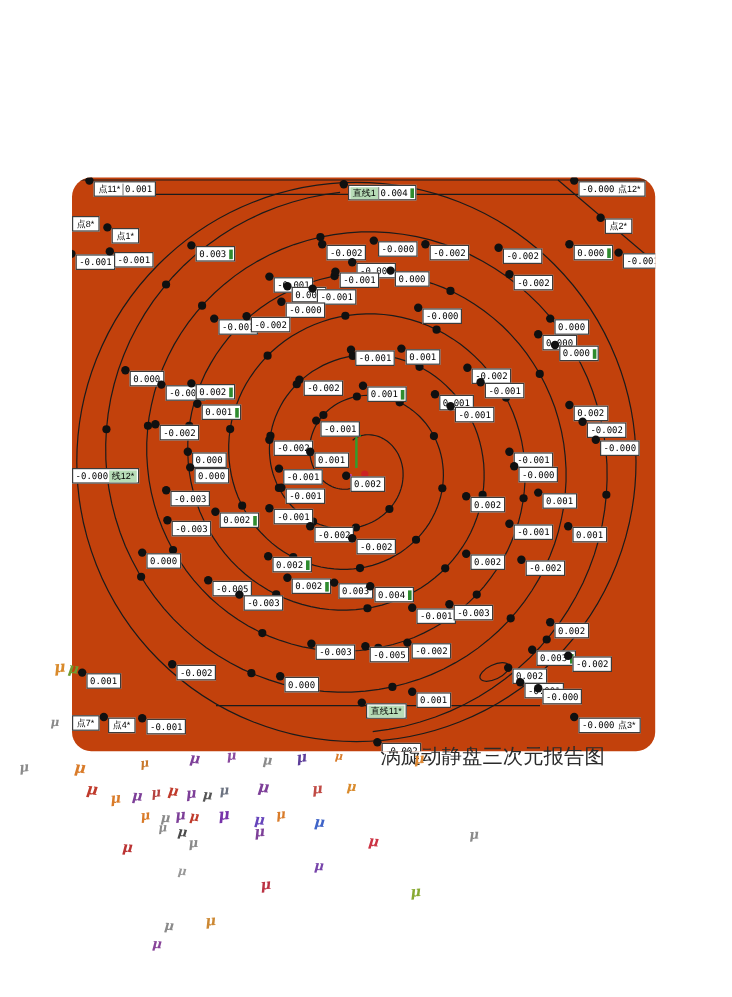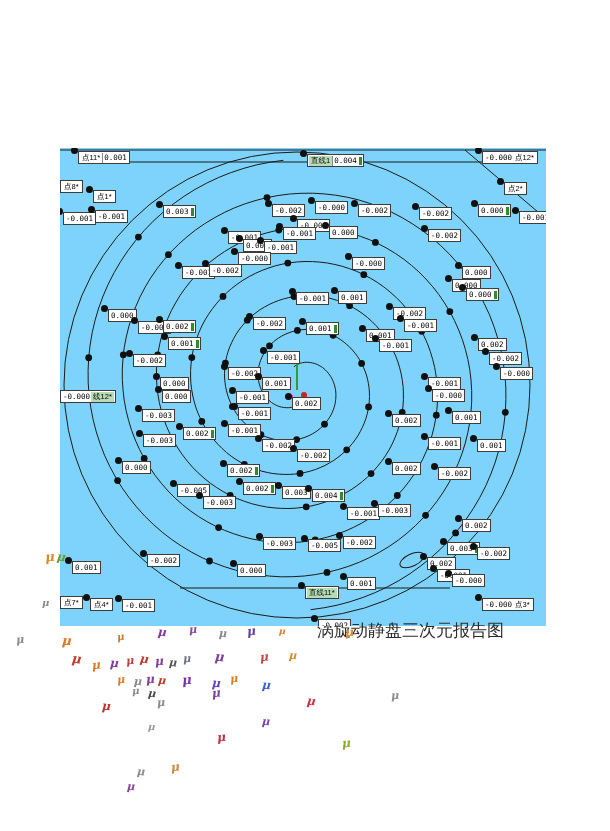--- a/index.html
+++ b/index.html
@@ -18,21 +18,21 @@
   .vl{padding:0 1px;}
   .tk{display:inline-block;width:3px;height:8px;background:#2e8b2e;margin-left:1px;flex:none;}
   .caption{position:absolute;right:106px;top:619px;font-size:17px;color:#2b2b2b;font-family:"Liberation Sans",sans-serif;}
   .mu{position:absolute;font-family:"DejaVu Serif","Liberation Serif",serif;font-style:italic;font-weight:700;line-height:1;z-index:3;}
 </style>
 </head>
 <body>
 
 <div class="page">
 
-  <div class="diagram" id="diagram" style="background: #7dd3fc;">
+  <div class="diagram" id="diagram" style="background: #c2410c; border-radius: 16px;">
     <svg id="gfx" width="486" height="478" viewBox="0 0 486 478">
         <circle cx="237" cy="237" r="233" fill="none" stroke="#1b1b1b" stroke-width="1"></circle>
         <line x1="0" y1="2" x2="486" y2="2" stroke="#1b1b1b" stroke-width="1"></line>
         <line x1="30" y1="14" x2="450" y2="14" stroke="#1b1b1b" stroke-width="1"></line>
         <line x1="120" y1="440" x2="390" y2="440" stroke="#1b1b1b" stroke-width="1"></line>
         <line x1="405" y1="2" x2="485" y2="70" stroke="#1b1b1b" stroke-width="1"></line>
         <path d="M240.1 255.2 L239.1 256.0 L238.0 256.7 L236.8 257.4 L235.5 258.0 L234.2 258.5 L232.8 259.0 L231.3 259.3 L229.8 259.6 L228.2 259.7 L226.6 259.7 L224.9 259.6 L223.3 259.4 L221.6 259.1 L219.9 258.7 L218.2 258.1 L216.5 257.4 L214.8 256.5 L213.2 255.6 L211.5 254.5 L210.0 253.3 L208.5 251.9 L207.0 250.4 L205.7 248.8 L204.4 247.1 L203.2 245.3 L202.1 243.4 L201.2 241.4 L200.3 239.3 L199.6 237.1 L199.0 234.8 L198.5 232.4 L198.2 230.0 L198.1 227.5 L198.1 225.0 L198.3 222.5 L198.6 219.9 L199.1 217.4 L199.8 214.8 L200.7 212.2 L201.7 209.7 L202.9 207.2 L204.3 204.8 L205.9 202.4 L207.6 200.1 L209.5 197.8 L211.5 195.7 L213.7 193.7 L216.1 191.7 L218.6 190.0 L221.3 188.3 L224.1 186.8 L227.0 185.5 L230.0 184.4 L233.1 183.4 L236.3 182.6 L239.6 182.0 L243.0 181.6 L246.4 181.4 L249.9 181.4 L253.4 181.7 L256.9 182.1 L260.4 182.8 L263.9 183.8 L267.4 184.9 L270.8 186.3 L274.2 187.9 L277.5 189.7 L280.7 191.7 L283.8 194.0 L286.8 196.5 L289.7 199.1 L292.4 202.0 L295.0 205.1 L297.4 208.3 L299.6 211.8 L301.6 215.4 L303.4 219.1 L305.0 223.0 L306.4 227.0 L307.5 231.1 L308.4 235.3 L309.0 239.7 L309.4 244.0 L309.5 248.5 L309.3 252.9 L308.9 257.4 L308.1 261.9 L307.1 266.4 L305.8 270.8 L304.2 275.2 L302.3 279.5 L300.2 283.7 L297.8 287.9 L295.1 291.9 L292.2 295.7 L289.0 299.4 L285.5 303.0 L281.8 306.3 L277.9 309.4 L273.8 312.4 L269.4 315.0 L264.9 317.5 L260.2 319.6 L255.4 321.5 L250.4 323.1 L245.2 324.4 L240.0 325.4 L234.7 326.1 L229.3 326.4 L223.8 326.4 L218.4 326.1 L212.9 325.5 L207.4 324.5 L202.0 323.2 L196.6 321.5 L191.3 319.5 L186.1 317.2 L181.0 314.5 L176.0 311.5 L171.2 308.2 L166.6 304.6 L162.2 300.6 L158.0 296.4 L154.0 292.0 L150.3 287.2 L146.8 282.2 L143.7 277.0 L140.9 271.5 L138.3 265.9 L136.1 260.1 L134.3 254.1 L132.8 248.0 L131.7 241.7 L130.9 235.4 L130.6 229.0 L130.6 222.5 L131.0 216.0 L131.8 209.6 L133.0 203.1 L134.6 196.7 L136.7 190.3 L139.1 184.1 L141.8 178.0 L145.0 172.0 L148.6 166.2 L152.5 160.6 L156.8 155.2 L161.4 150.0 L166.3 145.1 L171.6 140.5 L177.2 136.2 L183.0 132.2 L189.2 128.6 L195.5 125.3 L202.1 122.4 L208.9 119.9 L215.8 117.7 L223.0 116.0 L230.2 114.8 L237.5 113.9 L245.0 113.5 L252.4 113.6 L259.9 114.1 L267.4 115.0 L274.9 116.5 L282.3 118.3 L289.6 120.7 L296.8 123.4 L303.8 126.7 L310.7 130.3 L317.3 134.4 L323.8 138.9 L330.0 143.9 L335.9 149.2 L341.5 154.8 L346.7 160.9 L351.7 167.3 L356.2 174.0 L360.4 181.0 L364.1 188.2 L367.5 195.7 L370.3 203.5 L372.7 211.4 L374.7 219.5 L376.1 227.8 L377.1 236.1 L377.5 244.5 L377.5 253.0 L376.9 261.5 L375.8 270.0 L374.2 278.5 L372.1 286.9 L369.5 295.1 L366.3 303.3 L362.7 311.3 L358.5 319.0 L353.9 326.6 L348.8 333.8 L343.3 340.8 L337.3 347.5 L330.9 353.8 L324.1 359.8 L317.0 365.3 L309.4 370.5 L301.6 375.2 L293.4 379.4 L285.0 383.2 L276.3 386.4 L267.4 389.1 L258.3 391.3 L249.1 393.0 L239.7 394.1 L230.2 394.6 L220.7 394.6 L211.2 394.0 L201.7 392.8 L192.2 391.0 L182.9 388.7 L173.6 385.7 L164.5 382.3 L155.6 378.2 L146.9 373.6 L138.5 368.5 L130.4 362.9 L122.6 356.7 L115.1 350.1 L108.1 343.0 L101.4 335.4 L95.2 327.5 L89.5 319.1 L84.2 310.4 L79.5 301.4 L75.3 292.0 L71.6 282.4 L68.6 272.5 L66.1 262.5 L64.2 252.2 L63.0 241.9 L62.3 231.4 L62.3 220.9 L63.0 210.3 L64.2 199.8 L66.2 189.3 L68.7 179.0 L71.9 168.7 L75.7 158.7 L80.1 148.8 L85.1 139.2 L90.7 129.9 L96.9 120.9 L103.6 112.3 L110.9 104.0 L118.7 96.2 L127.0 88.8 L135.7 81.9 L144.8 75.6 L154.4 69.8 L164.3 64.5 L174.6 59.8 L185.1 55.8 L196.0 52.4 L207.0 49.6 L218.2 47.5 L229.6 46.0 L241.1 45.3 L252.6 45.2 L264.2 45.9 L275.7 47.2 L287.2 49.2 L298.6 51.9 L309.8 55.4 L320.8 59.5 L331.7 64.2 L342.2 69.7 L352.4 75.8 L362.3 82.5 L371.8 89.8 L380.8 97.7 L389.4 106.1 L397.5 115.1 L405.1 124.6 L412.1 134.5 L418.5 144.9 L424.3 155.7 L429.5 166.8 L433.9 178.3 L437.7 190.1 L440.8 202.1 L443.2 214.3 L444.9 226.7 L445.8 239.2 L445.9 251.7 L445.3 264.3 L443.9 276.9 L441.8 289.4 L438.9 301.8 L435.3 314.0 L430.9 326.0 L425.8 337.8 L419.9 349.3 L413.4 360.4 L406.2 371.2 L398.3 381.5 L389.9 391.4 L380.8 400.8 L371.1 409.6 L360.8 417.9 L350.1 425.6 L338.9 432.6 L327.3 438.9 L315.2 444.6 L302.8 449.5 L290.1 453.7 L277.1 457.2 L263.9 459.8 L250.6 461.7 " fill="none" stroke="#1b1b1b" stroke-width="1"></path>
         <circle cx="209.5" cy="197.8" r="3.4" fill="#101010"></circle>
         <circle cx="237.4" cy="182.4" r="3.4" fill="#101010"></circle>
         <circle cx="273.1" cy="187.3" r="3.4" fill="#101010"></circle>
@@ -90,21 +90,21 @@
         <line x1="237" y1="242" x2="237" y2="214" stroke="#2f9e2f" stroke-width="2"></line>
         <path d="M233 216 L237 206 L241 216 Z" fill="#2f9e2f"></path>
         <circle cx="244" cy="247" r="3" fill="#cc2222"></circle>
         <rect x="226" y="247" width="7" height="3" fill="#cc44cc"></rect>
       </svg>
     <div id="labels">
         <div class="lbl" style="left: 18px; top: 3px;">
           <span class="nm">点11*</span>
           <span class="vl">0.001</span>
         </div>
-        <div class="lbl" style="left: 247px; top: 6px;">
+        <div class="lbl" style="left: 230px; top: 6px;">
           <span class="nm g">直线1</span>
           <span class="vl">0.004</span>
           <span class="tk"></span>
         </div>
         <div class="lbl" style="left: 422px; top: 3px;">
           <span class="vl">-0.000</span>
           <span class="nm">点12*</span>
         </div>
         <div class="lbl" style="left: 0px; top: 32px;">
           <span class="nm">点8*</span>

